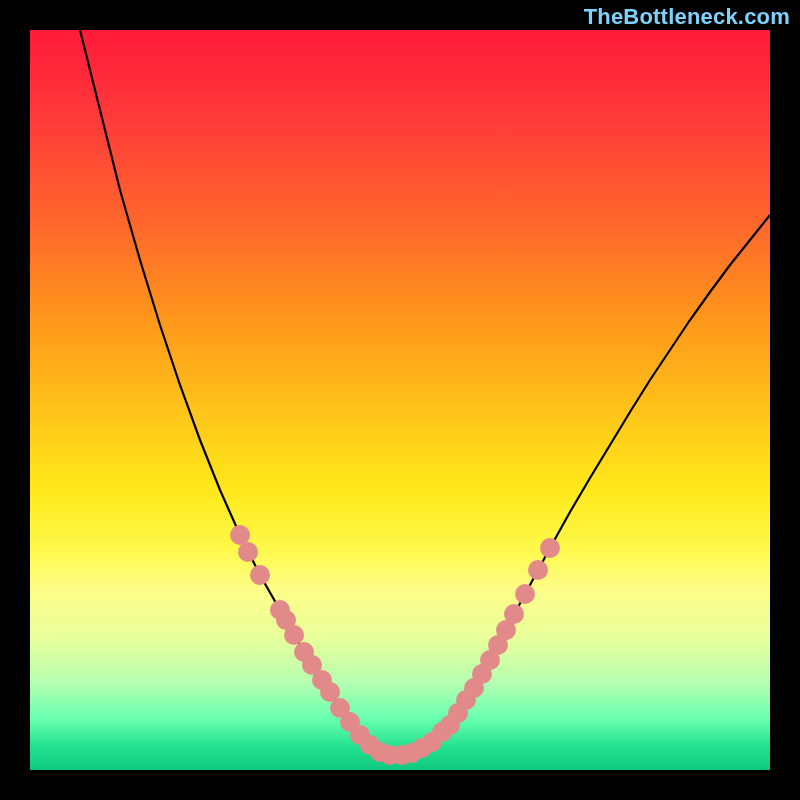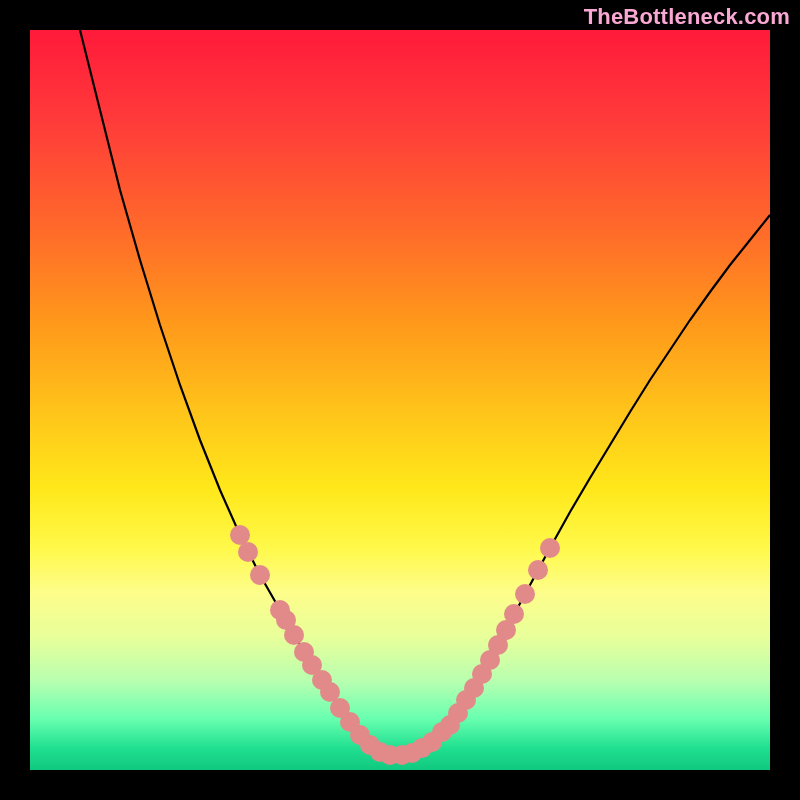--- a/index.html
+++ b/index.html
@@ -40,21 +40,21 @@
       #10c880 100%
     );
   }
   .watermark {
     position: absolute;
     top: 4px;
     right: 10px;
     font-family: Arial, Helvetica, sans-serif;
     font-size: 22px;
     font-weight: 600;
-    color: #f9a8d4;
+    color: #7dd3fc;
     letter-spacing: 0.2px;
     user-select: none;
   }
   svg.curve {
     position: absolute;
     left: 0;
     top: 0;
     width: 740px;
     height: 740px;
   }

